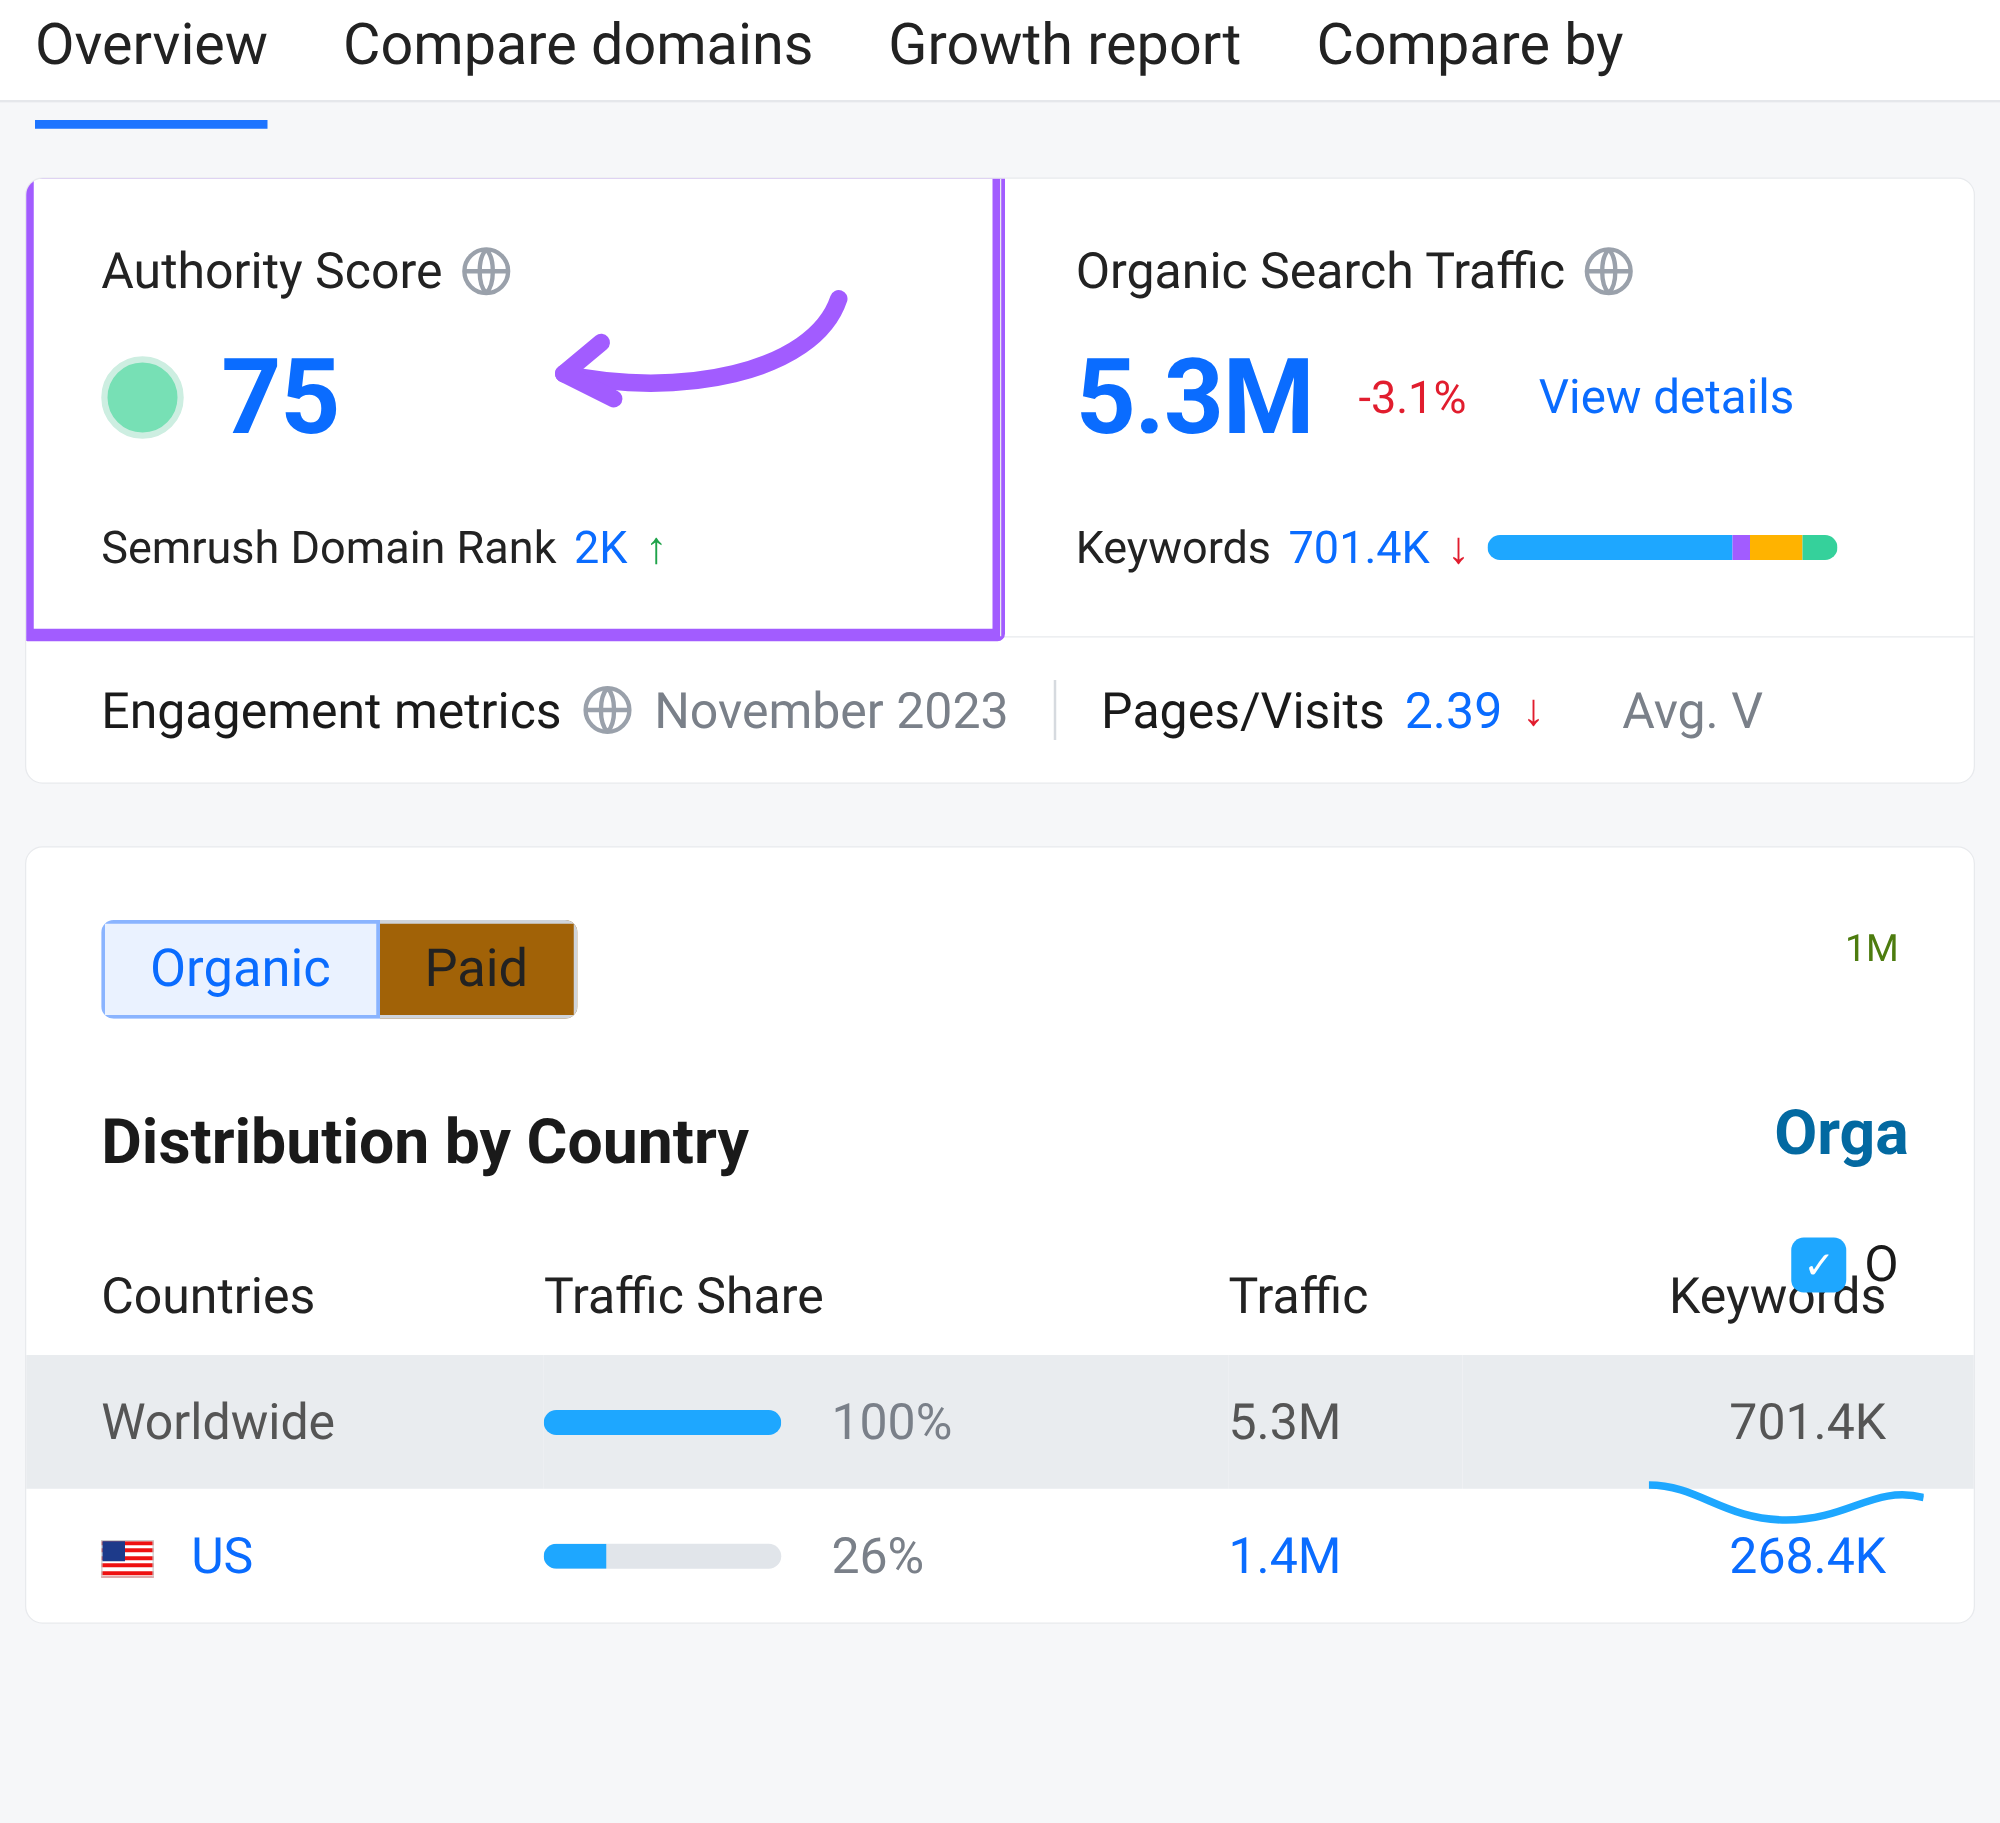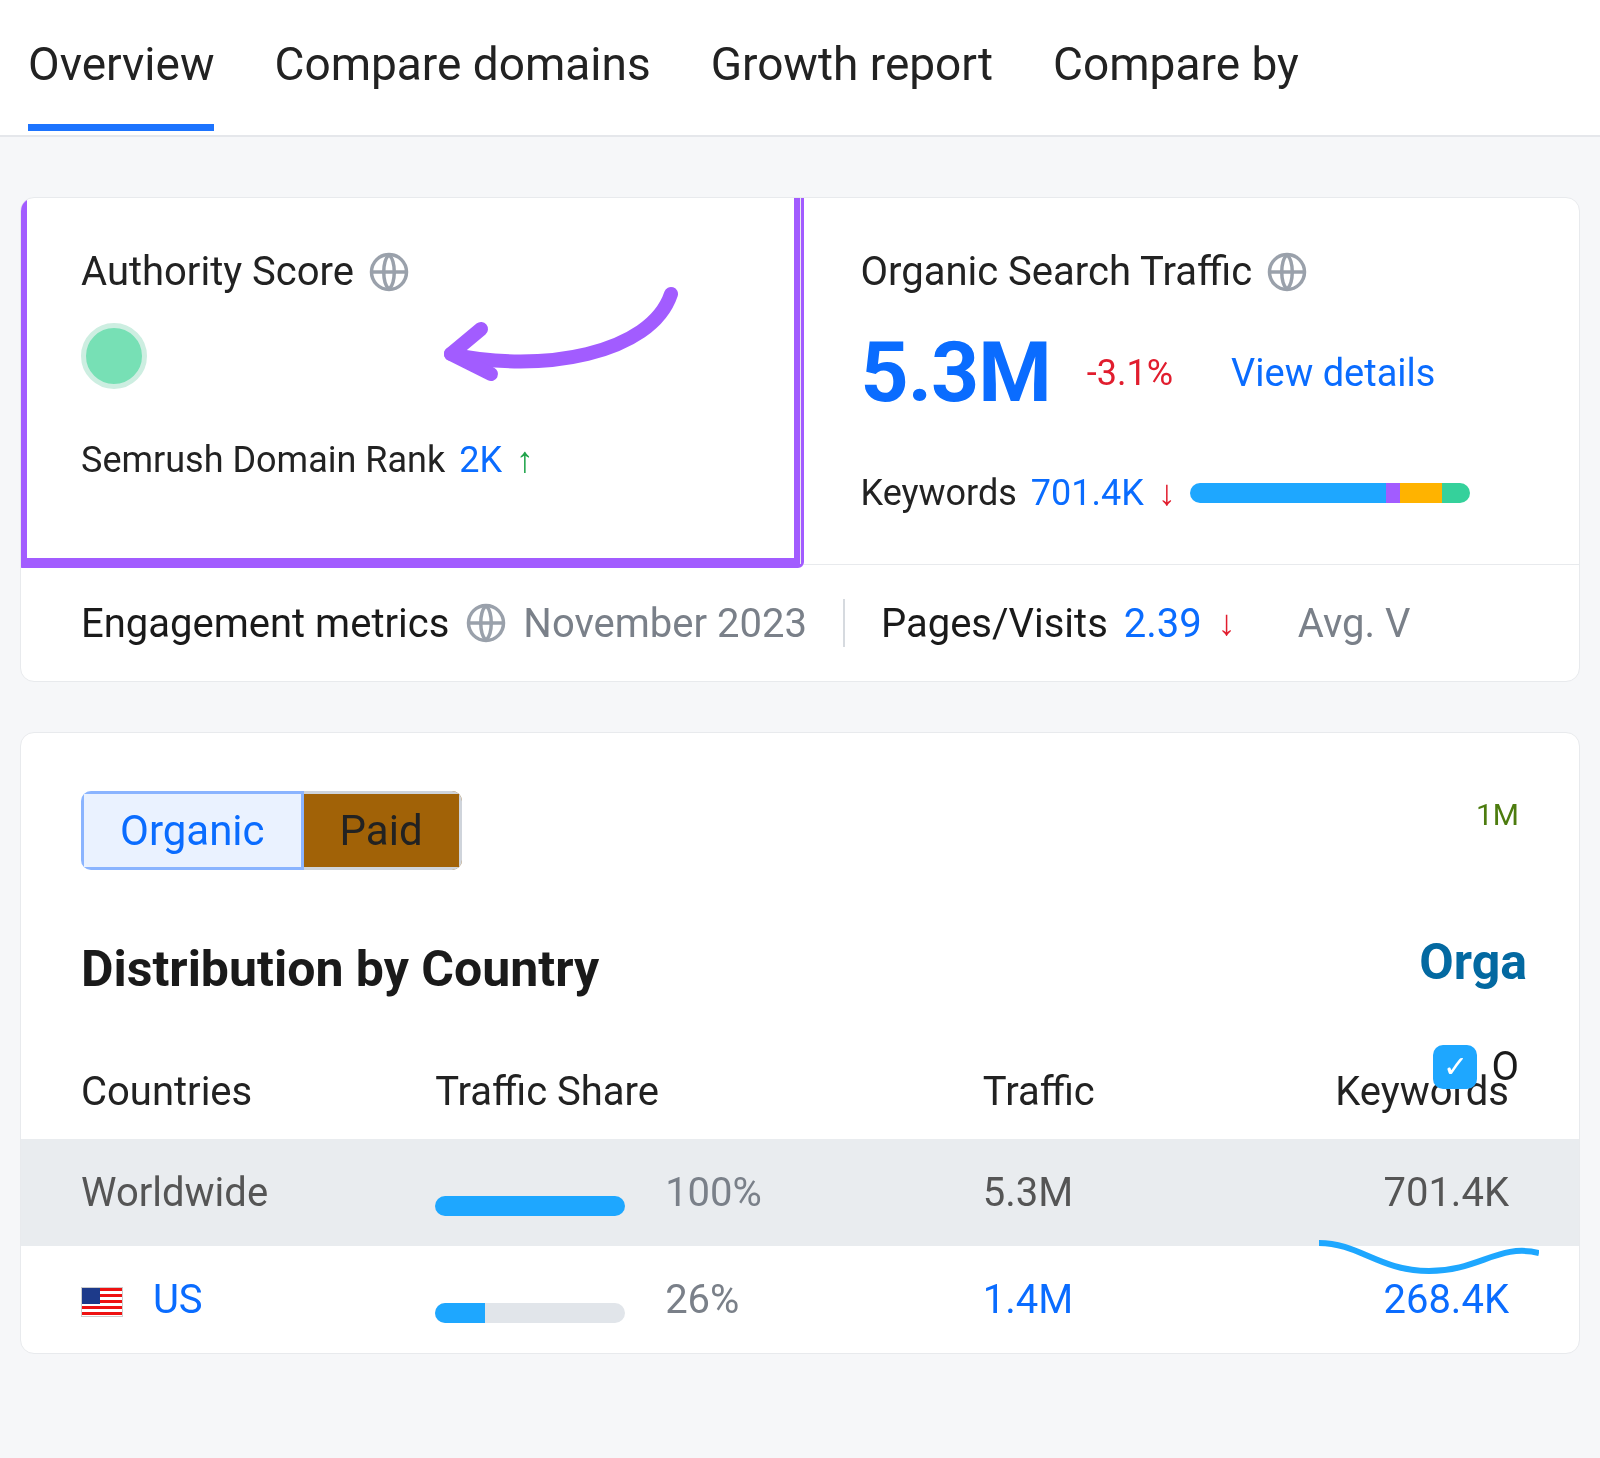--- a/index.html
+++ b/index.html
@@ -11,21 +11,21 @@
     overflow: hidden;
   }
 
   
   .tabs {
     display: flex;
     gap: 60px;
     padding: 0 28px;
     background: #fff;
     border-bottom: 2px solid #e5e7eb;
-    height: 137px;
+    height: 82px;
     align-items: center;
   }
   .tab {
     font-size: 46px;
     font-weight: 400;
     color: #222;
     cursor: pointer;
     position: relative;
     padding-bottom: 8px;
     white-space: nowrap;
@@ -153,21 +153,21 @@
     padding: 20px 0 24px 0;
   }
   table.ct th:first-child, table.ct td:first-child { padding-left: 60px; }
   table.ct th:last-child,  table.ct td:last-child  { padding-right: 70px; text-align: right; }
   table.ct td { padding: 30px 0; }
 
   tr.sel { background: #e9ecef; }
   tr.sel td { color: #555; }
   tr.link-row td { color: #0a6cff; }
 
-  .share-cell { display:flex; align-items:flex-end; gap:40px; }
+  .share-cell { display:flex; align-items:center; gap:40px; }
   .share-bar  { width: 190px; height: 20px; border-radius: 10px; background: #e1e5ea; overflow:hidden; }
   .share-bar > i { display:block; height:100%; background:#1ea7ff; }
   .share-pct  { color:#7a8089; }
 
   .flag {
     display:inline-block; width:42px; height:30px; margin-right:20px;
     vertical-align:-4px; border:1px solid #ccc;
     background:
       repeating-linear-gradient(#e11 0 3px,#fff 3px 6px);
     position:relative;
@@ -209,20 +209,21 @@
       <div class="card-title-row">
         <span class="card-title">Authority Score</span>
         <svg class="globe-icon" width="42" height="42" viewBox="0 0 48 48">
           <circle cx="24" cy="24" r="20"></circle>
           <path d="M4 24h40M24 4c8 8 8 32 0 40M24 4c-8 8-8 32 0 40"></path>
         </svg>
       </div>
 
       <div class="score-row">
         <div class="pulse"></div>
+        <div class="big-number">75</div>
       </div>
 
       <svg class="annot-arrow" viewBox="0 0 260 120">
         <path d="M250 20 C 230 80, 120 100, 30 80" fill="none" stroke="#a25cff" stroke-width="14" stroke-linecap="round"></path>
         <path d="M30 80 L60 55 M30 80 L70 100" fill="none" stroke="#a25cff" stroke-width="14" stroke-linecap="round"></path>
       </svg>
 
       <div class="sub-row">
         <span class="sub-label">Semrush Domain Rank</span>
         <span class="sub-val">2K</span>

